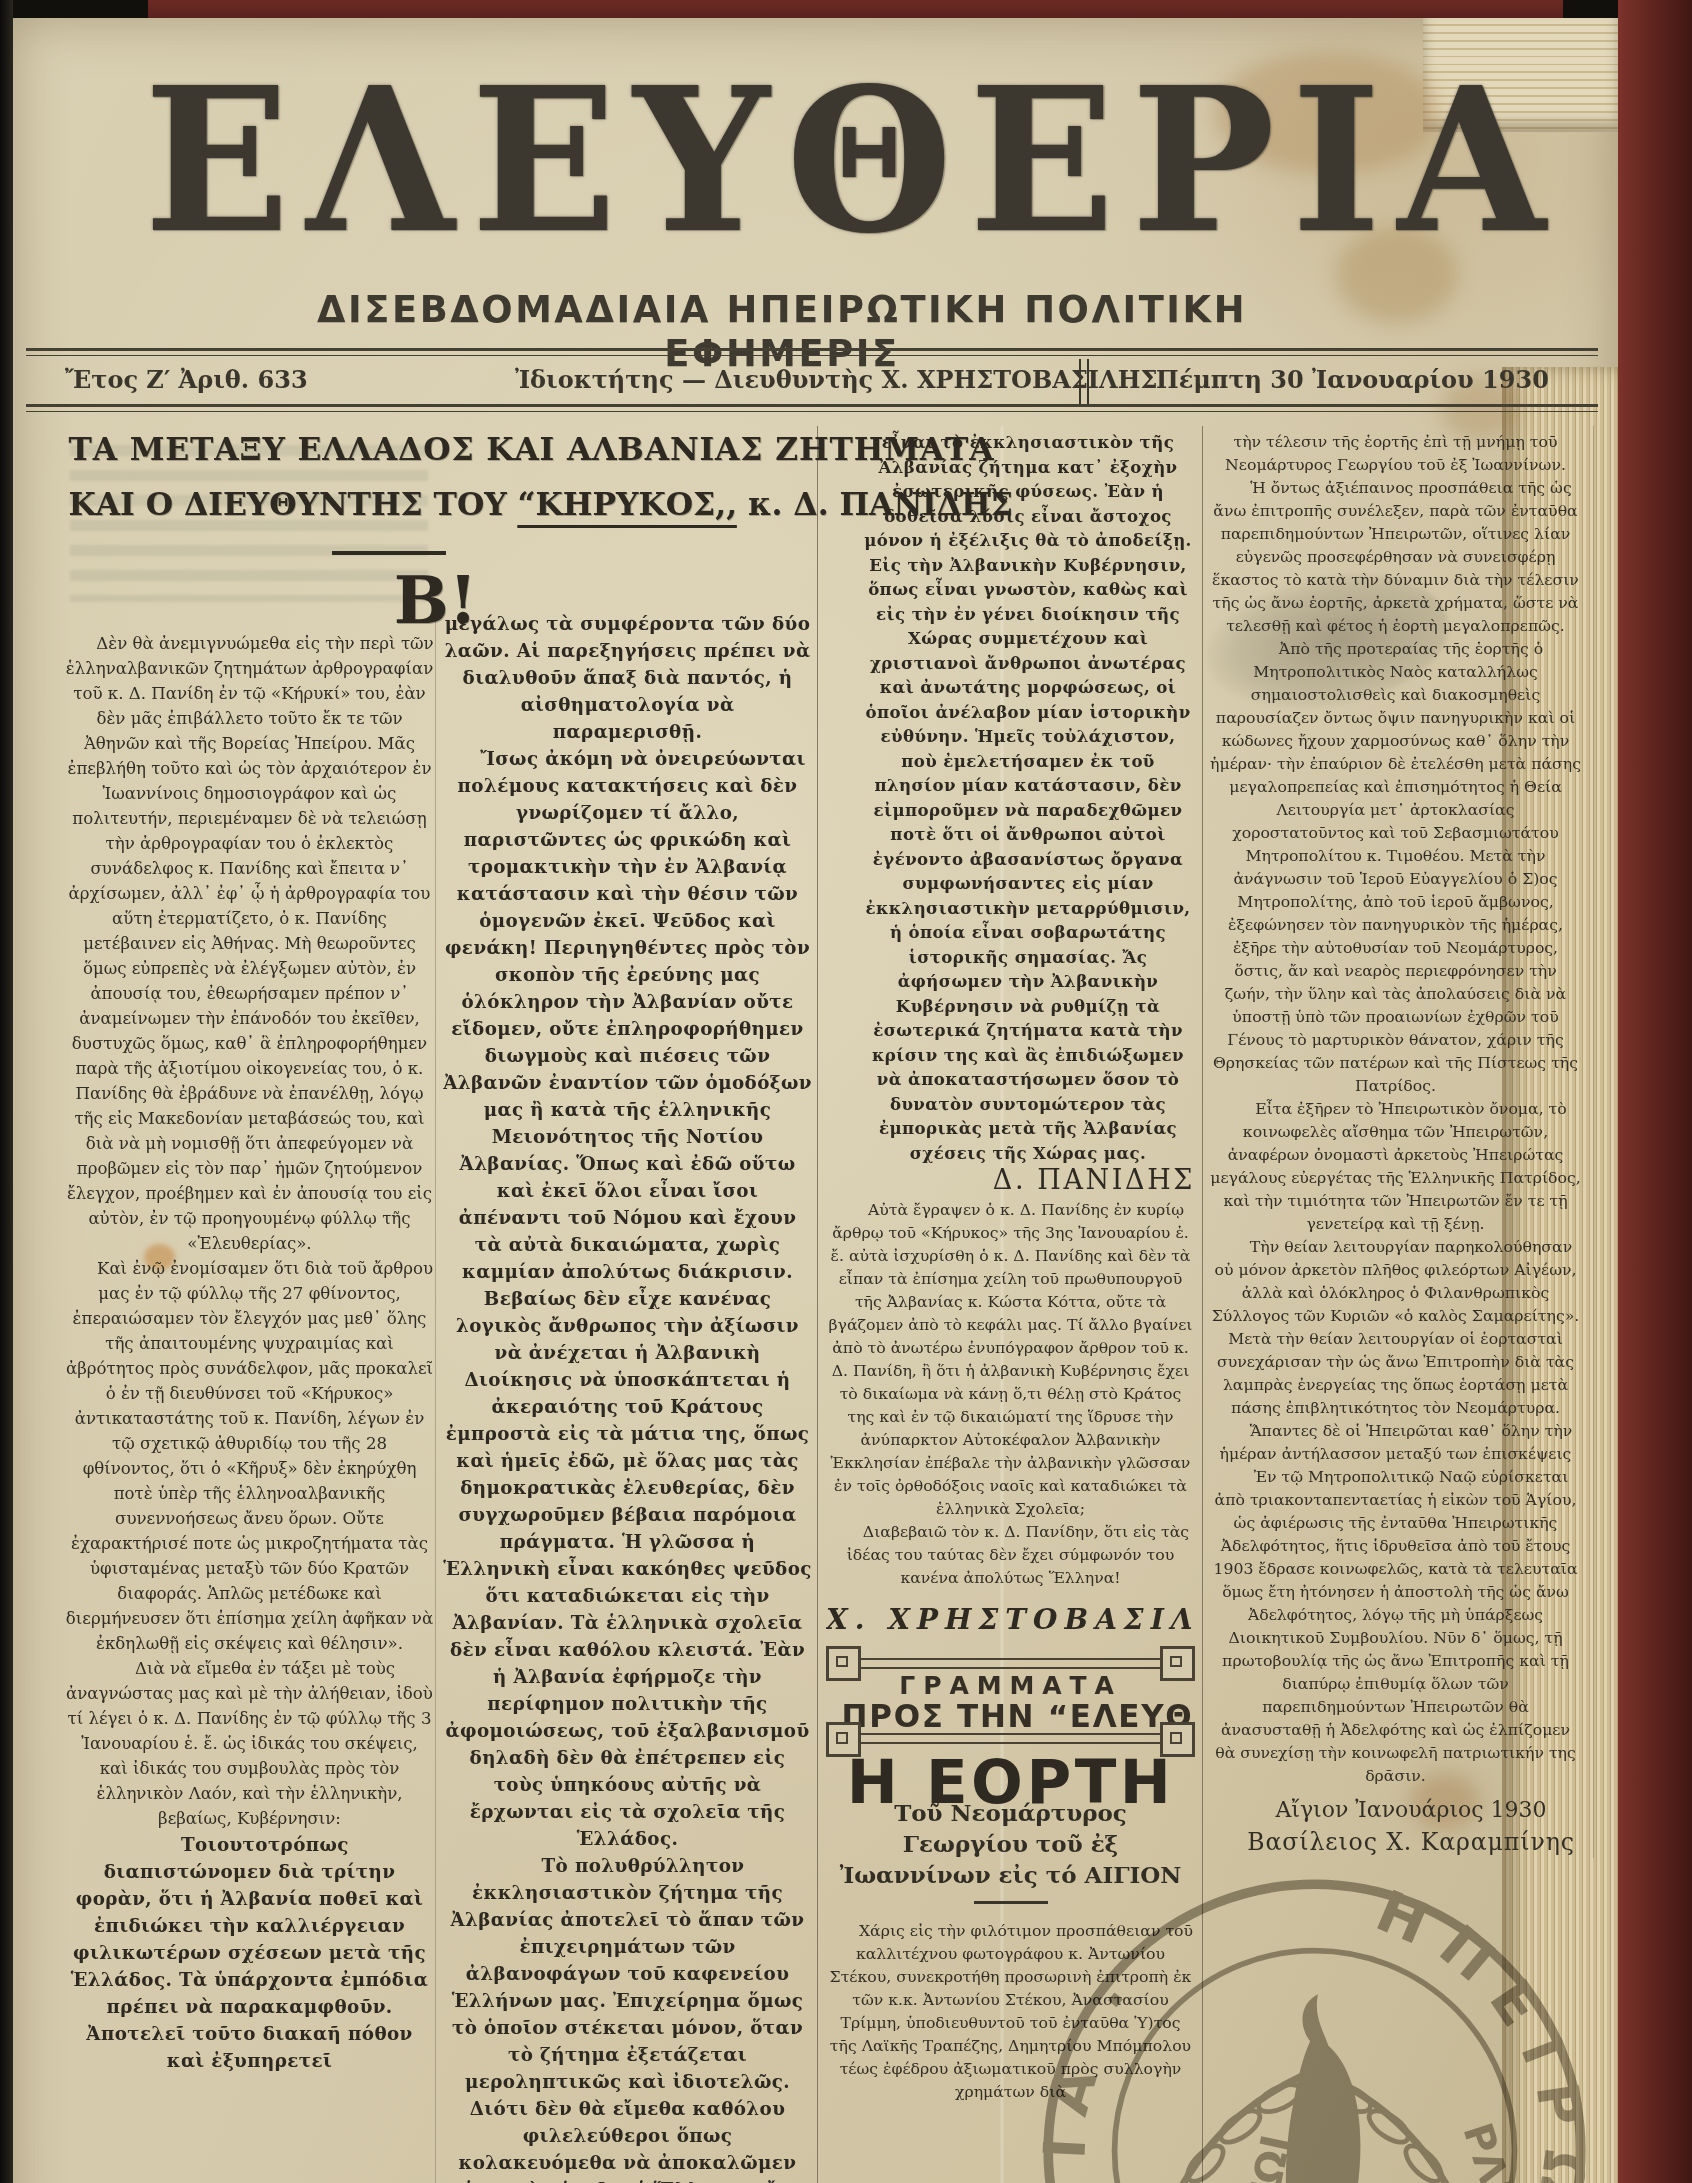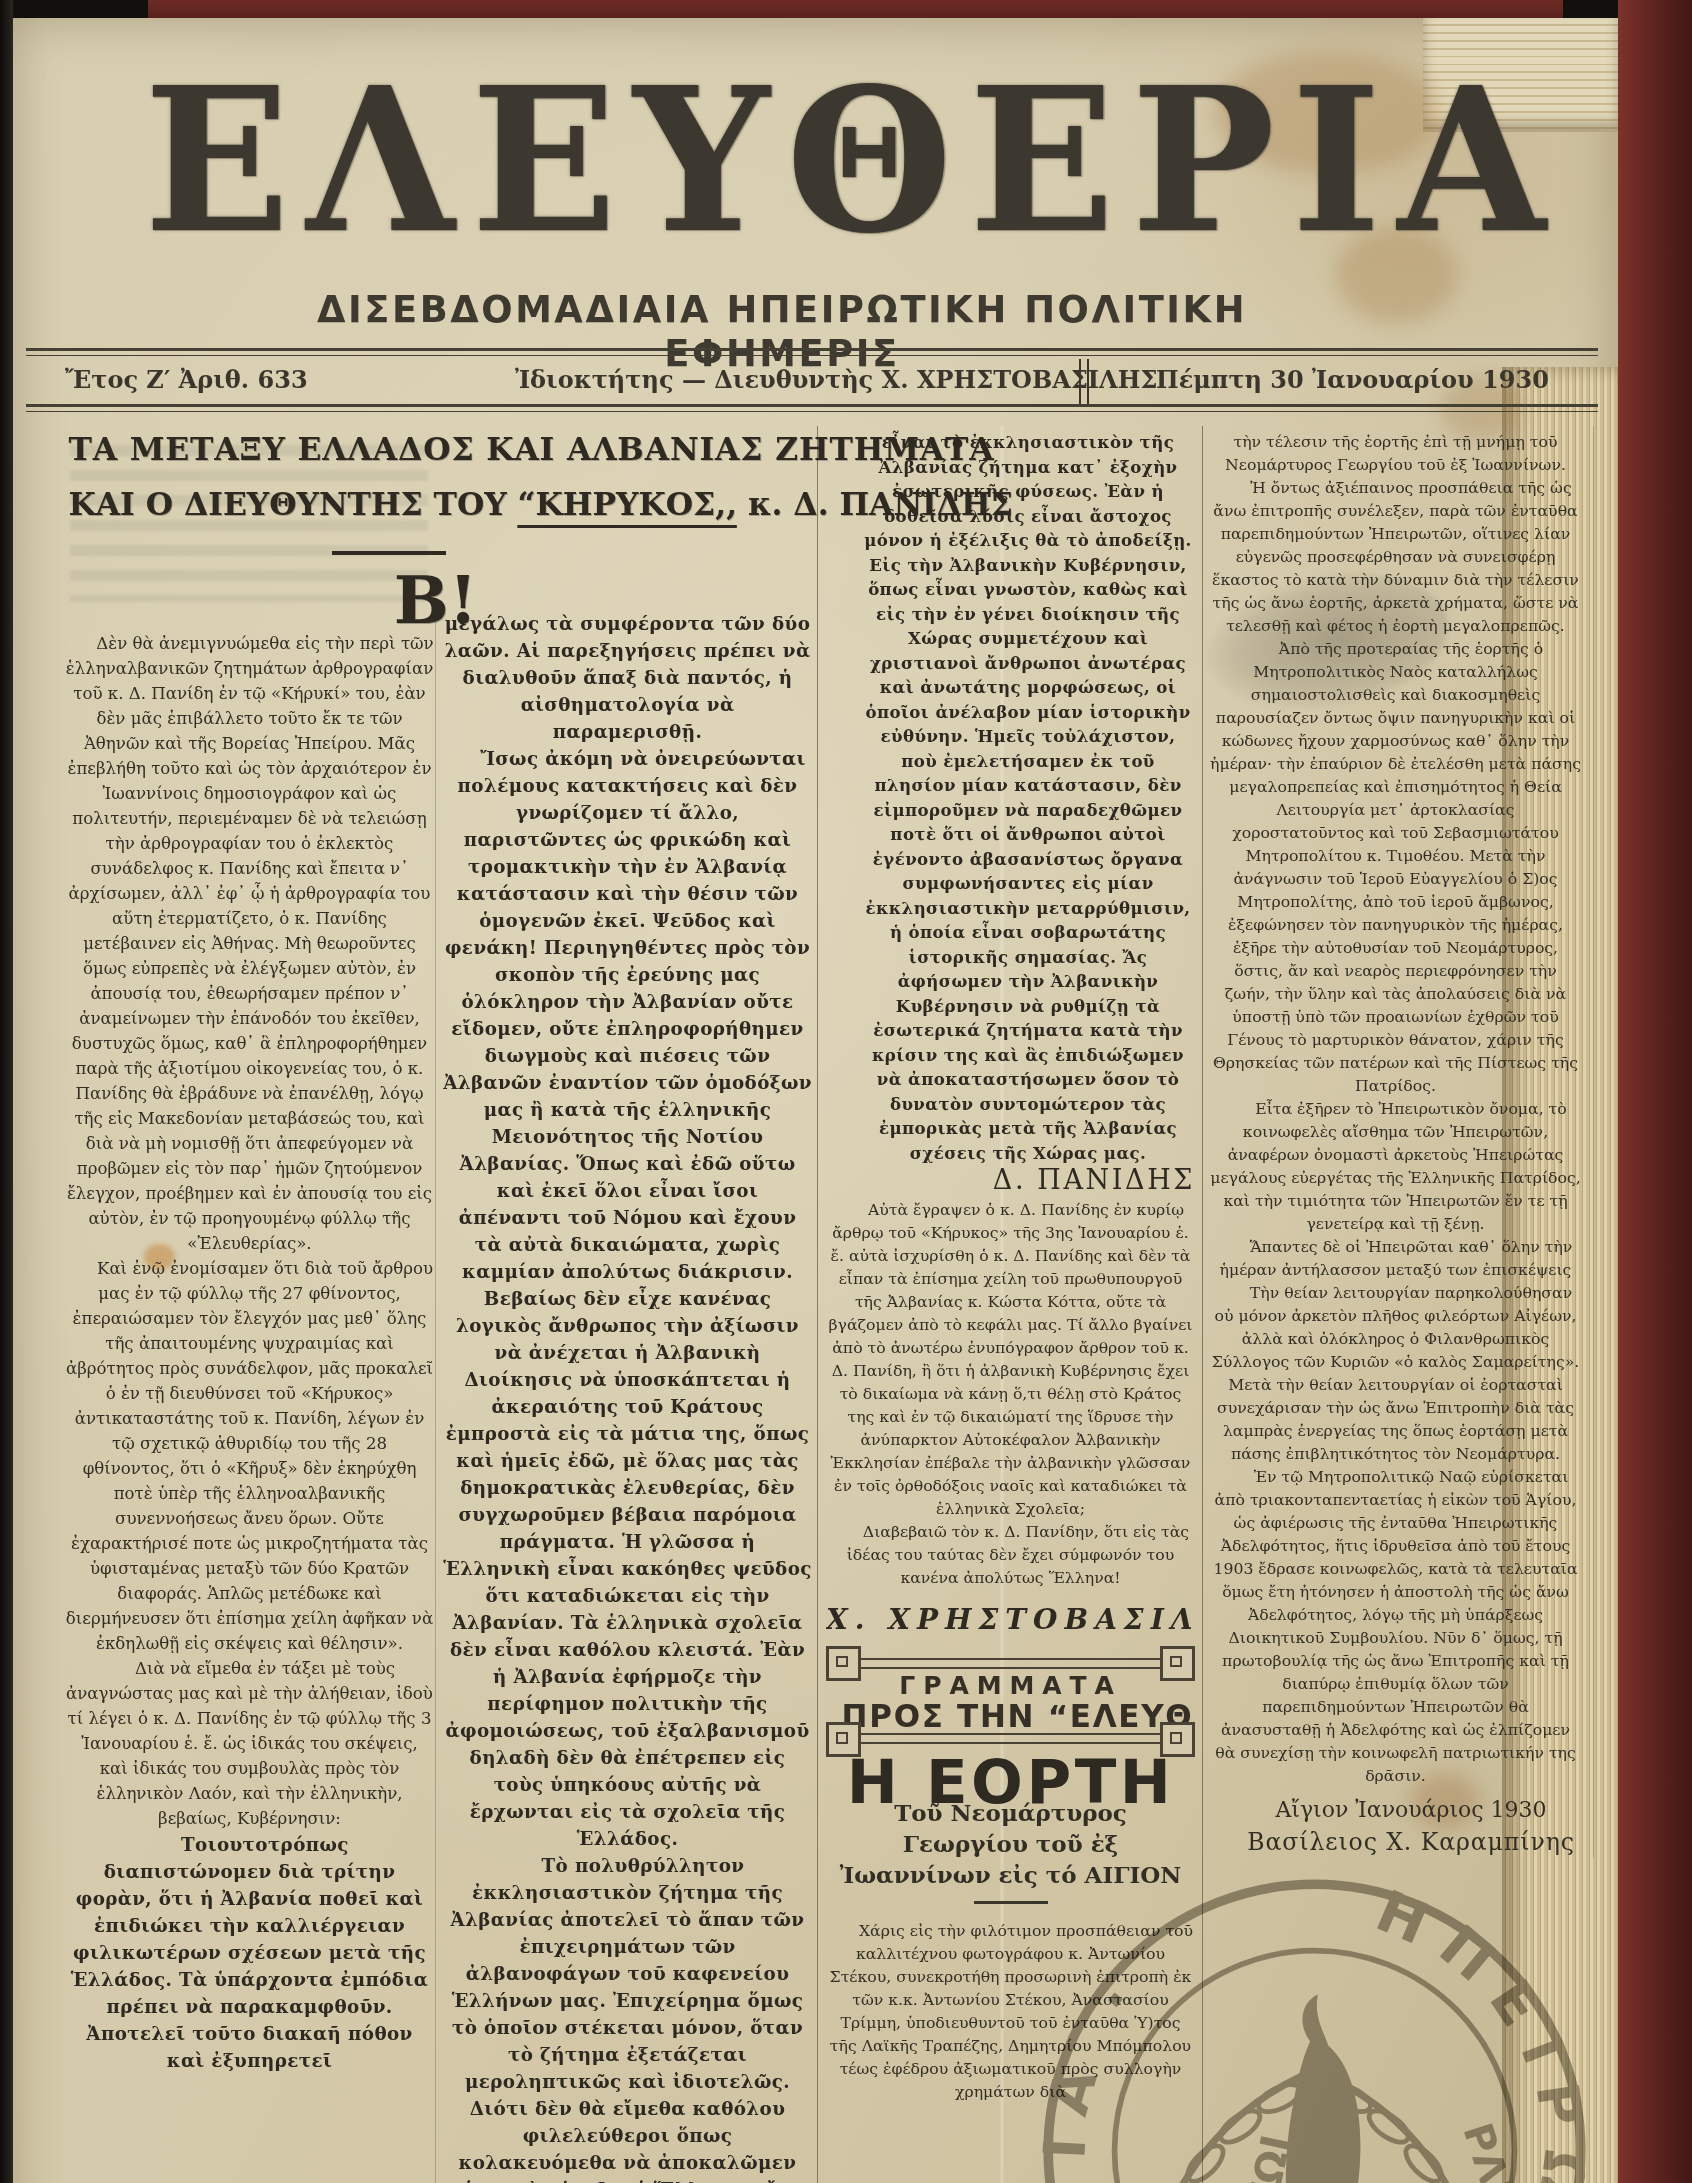--- a/index.html
+++ b/index.html
@@ -178,22 +178,22 @@
   <div class="eorti-sub">Τοῦ Νεομάρτυρος Γεωργίου τοῦ ἐξ Ἰωαννίνων εἰς τό ΑΙΓΙΟΝ</div>
   <div class="mini-rule"></div>
   <p>Χάρις εἰς τὴν φιλότιμον προσπάθειαν τοῦ καλλιτέχνου φωτογράφου κ. Ἀντωνίου Στέκου, συνεκροτήθη προσωρινὴ ἐπιτροπὴ ἐκ τῶν κ.κ. Ἀντωνίου Στέκου, Ἀναστασίου Τρίμμη, ὑποδιευθυντοῦ τοῦ ἐνταῦθα Ὑ)τος τῆς Λαϊκῆς Τραπέζης, Δημητρίου Μπόμπολου τέως ἐφέδρου ἀξιωματικοῦ πρὸς συλλογὴν χρημάτων διὰ</p>
 </div>
 
 <div class="abs col col4">
   <p class="noindent">τὴν τέλεσιν τῆς ἑορτῆς ἐπὶ τῇ μνήμῃ τοῦ Νεομάρτυρος Γεωργίου τοῦ ἐξ Ἰωαννίνων.</p>
   <p>Ἡ ὄντως ἀξιέπαινος προσπάθεια τῆς ὡς ἄνω ἐπιτροπῆς συνέλεξεν, παρὰ τῶν ἐνταῦθα παρεπιδημούντων Ἠπειρωτῶν, οἵτινες λίαν εὐγενῶς προσεφέρθησαν νὰ συνεισφέρῃ ἕκαστος τὸ κατὰ τὴν δύναμιν διὰ τὴν τέλεσιν τῆς ὡς ἄνω ἑορτῆς, ἀρκετὰ χρήματα, ὥστε νὰ τελεσθῇ καὶ φέτος ἡ ἑορτὴ μεγαλοπρεπῶς.</p>
   <p>Ἀπὸ τῆς προτεραίας τῆς ἑορτῆς ὁ Μητροπολιτικὸς Ναὸς καταλλήλως σημαιοστολισθεὶς καὶ διακοσμηθεὶς παρουσίαζεν ὄντως ὄψιν πανηγυρικὴν καὶ οἱ κώδωνες ἤχουν χαρμοσύνως καθ᾽ ὅλην τὴν ἡμέραν· τὴν ἐπαύριον δὲ ἐτελέσθη μετὰ πάσης μεγαλοπρεπείας καὶ ἐπισημότητος ἡ Θεία Λειτουργία μετ᾽ ἀρτοκλασίας χοροστατοῦντος καὶ τοῦ Σεβασμιωτάτου Μητροπολίτου κ. Τιμοθέου. Μετὰ τὴν ἀνάγνωσιν τοῦ Ἱεροῦ Εὐαγγελίου ὁ Σ)ος Μητροπολίτης, ἀπὸ τοῦ ἱεροῦ ἄμβωνος, ἐξεφώνησεν τὸν πανηγυρικὸν τῆς ἡμέρας, ἐξῆρε τὴν αὐτοθυσίαν τοῦ Νεομάρτυρος, ὅστις, ἄν καὶ νεαρὸς περιεφρόνησεν τὴν ζωήν, τὴν ὕλην καὶ τὰς ἀπολαύσεις διὰ νὰ ὑποστῇ ὑπὸ τῶν προαιωνίων ἐχθρῶν τοῦ Γένους τὸ μαρτυρικὸν θάνατον, χάριν τῆς Θρησκείας τῶν πατέρων καὶ τῆς Πίστεως τῆς Πατρίδος.</p>
   <p>Εἶτα ἐξῆρεν τὸ Ἠπειρωτικὸν ὄνομα, τὸ κοινωφελὲς αἴσθημα τῶν Ἠπειρωτῶν, ἀναφέρων ὀνομαστὶ ἀρκετοὺς Ἠπειρώτας μεγάλους εὐεργέτας τῆς Ἑλληνικῆς Πατρίδος, καὶ τὴν τιμιότητα τῶν Ἠπειρωτῶν ἔν τε τῇ γενετείρᾳ καὶ τῇ ξένῃ.</p>
+  <p>Τὴν θείαν λειτουργίαν παρηκολούθησαν οὐ μόνον ἀρκετὸν πλῆθος φιλεόρτων Αἰγέων, ἀλλὰ καὶ ὁλόκληρος ὁ Φιλανθρωπικὸς Σύλλογος τῶν Κυριῶν «ὁ καλὸς Σαμαρείτης». Μετὰ τὴν θείαν λειτουργίαν οἱ ἑορτασταὶ συνεχάρισαν τὴν ὡς ἄνω Ἐπιτροπὴν διὰ τὰς λαμπρὰς ἐνεργείας της ὅπως ἑορτάσῃ μετὰ πάσης ἐπιβλητικότητος τὸν Νεομάρτυρα.</p>
   <p>Ἅπαντες δὲ οἱ Ἠπειρῶται καθ᾽ ὅλην τὴν ἡμέραν ἀντήλασσον μεταξύ των ἐπισκέψεις</p>
-  <p>Τὴν θείαν λειτουργίαν παρηκολούθησαν οὐ μόνον ἀρκετὸν πλῆθος φιλεόρτων Αἰγέων, ἀλλὰ καὶ ὁλόκληρος ὁ Φιλανθρωπικὸς Σύλλογος τῶν Κυριῶν «ὁ καλὸς Σαμαρείτης». Μετὰ τὴν θείαν λειτουργίαν οἱ ἑορτασταὶ συνεχάρισαν τὴν ὡς ἄνω Ἐπιτροπὴν διὰ τὰς λαμπρὰς ἐνεργείας της ὅπως ἑορτάσῃ μετὰ πάσης ἐπιβλητικότητος τὸν Νεομάρτυρα.</p>
   <p>Ἐν τῷ Μητροπολιτικῷ Ναῷ εὑρίσκεται ἀπὸ τριακονταπενταετίας ἡ εἰκὼν τοῦ Ἁγίου, ὡς ἀφιέρωσις τῆς ἐνταῦθα Ἠπειρωτικῆς Ἀδελφότητος, ἥτις ἱδρυθεῖσα ἀπὸ τοῦ ἔτους 1903 ἔδρασε κοινωφελῶς, κατὰ τὰ τελευταῖα ὅμως ἔτη ἠτόνησεν ἡ ἀποστολὴ τῆς ὡς ἄνω Ἀδελφότητος, λόγῳ τῆς μὴ ὑπάρξεως Διοικητικοῦ Συμβουλίου. Νῦν δ᾽ ὅμως, τῇ πρωτοβουλίᾳ τῆς ὡς ἄνω Ἐπιτροπῆς καὶ τῇ διαπύρῳ ἐπιθυμίᾳ ὅλων τῶν παρεπιδημούντων Ἠπειρωτῶν θὰ ἀνασυσταθῇ ἡ Ἀδελφότης καὶ ὡς ἐλπίζομεν θὰ συνεχίσῃ τὴν κοινωφελῆ πατριωτικήν της δρᾶσιν.</p>
   <p class="place-date">Αἴγιον Ἰανουάριος 1930</p>
   <p class="sig-karabinis">Βασίλειος Χ. Καραμπίνης</p>
 </div>
 
 <svg class="abs stamp" viewBox="0 0 1340 1340">
   <g stroke="#59523f" fill="none" stroke-width="22">
     <circle cx="670" cy="670" r="610"></circle>
     <circle cx="670" cy="670" r="458" stroke-width="13"></circle>
   </g>

